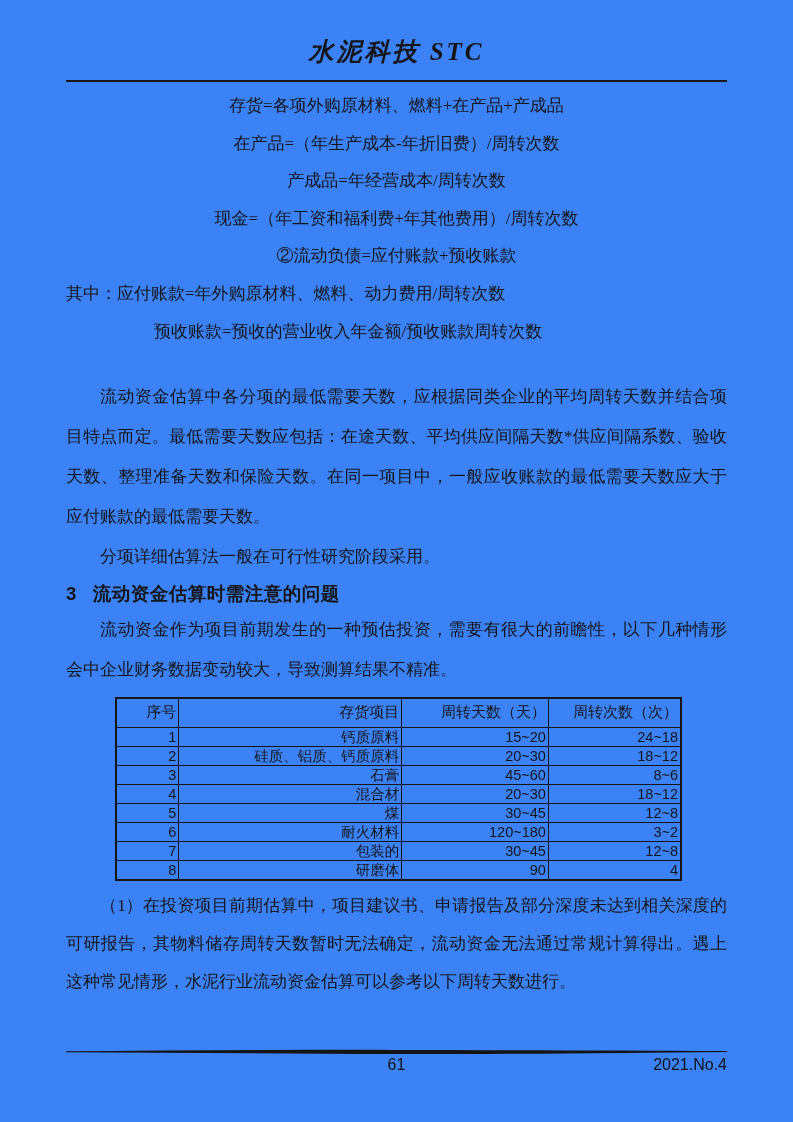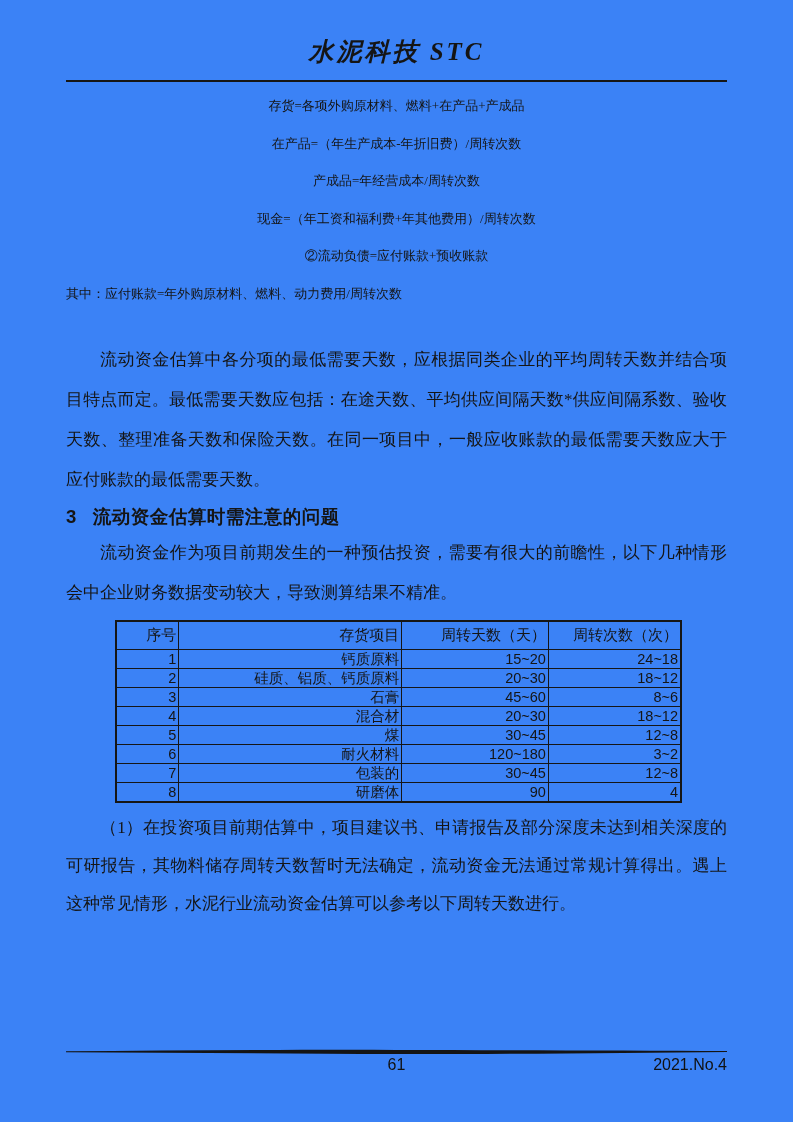--- a/index.html
+++ b/index.html
@@ -25,21 +25,21 @@
   }
   .doc-title {
     font-size: 25px;
     line-height: 32px;
     font-style: italic;
     font-weight: bold;
     letter-spacing: 3px;
   }
 
   
-  .formulas { margin-top: 5px; font-size: 13px; }
+  .formulas { margin-top: 5px; font-size: 17px; }
   .fline { line-height: 37.6px; white-space: nowrap; }
   .fline.center { text-align: center; }
   .fline.left   { text-align: left; }
   .fline.indent { text-align: left; padding-left: 88px; }
 
   
   .para {
     font-size: 17px;
     line-height: 40px;
     text-align: justify;
@@ -118,23 +118,25 @@
       <div class="doc-title">水泥科技 STC</div>
     </header>
 
     <section class="formulas">
       <div class="fline center">存货=各项外购原材料、燃料+在产品+产成品</div>
       <div class="fline center">在产品=（年生产成本-年折旧费）/周转次数</div>
       <div class="fline center">产成品=年经营成本/周转次数</div>
       <div class="fline center">现金=（年工资和福利费+年其他费用）/周转次数</div>
       <div class="fline center">②流动负债=应付账款+预收账款</div>
       <div class="fline left">其中：应付账款=年外购原材料、燃料、动力费用/周转次数</div>
+      <div class="fline indent">预收账款=预收的营业收入年金额/预收账款周转次数</div>
     </section>
 
     <p class="para gap-top">流动资金估算中各分项的最低需要天数，应根据同类企业的平均周转天数并结合项目特点而定。最低需要天数应包括：在途天数、平均供应间隔天数*供应间隔系数、验收天数、整理准备天数和保险天数。在同一项目中，一般应收账款的最低需要天数应大于应付账款的最低需要天数。</p>
+    <p class="para">分项详细估算法一般在可行性研究阶段采用。</p>
 
     <h2 class="section-heading">
       <span class="sec-num">3</span><span>流动资金估算时需注意的问题</span>
     </h2>
 
     <p class="para">流动资金作为项目前期发生的一种预估投资，需要有很大的前瞻性，以下几种情形会中企业财务数据变动较大，导致测算结果不精准。</p>
 
     <table class="inv-table">
       <colgroup>
           <col class="c0">

